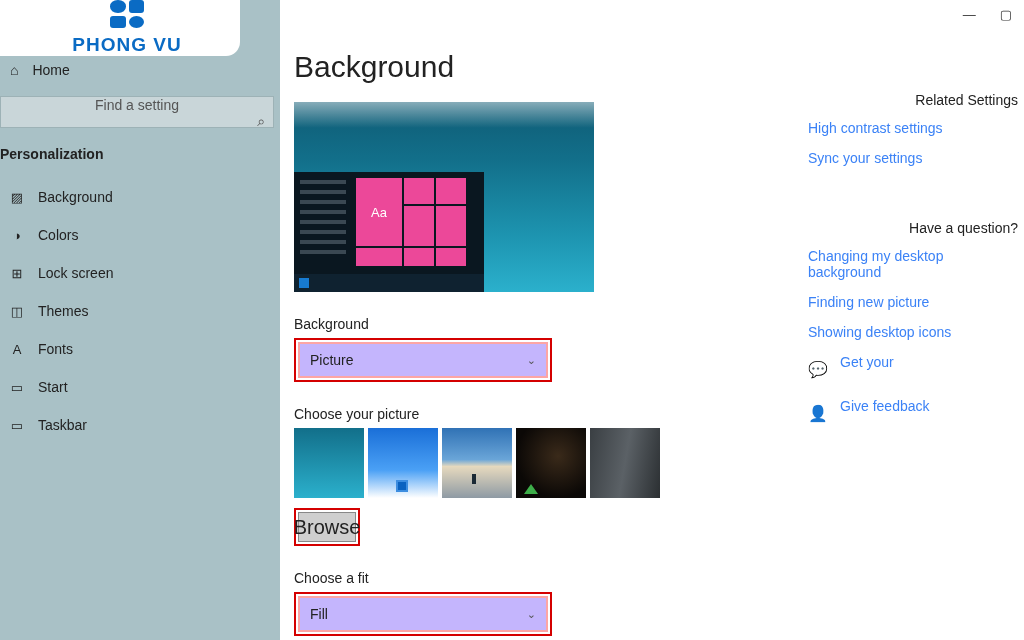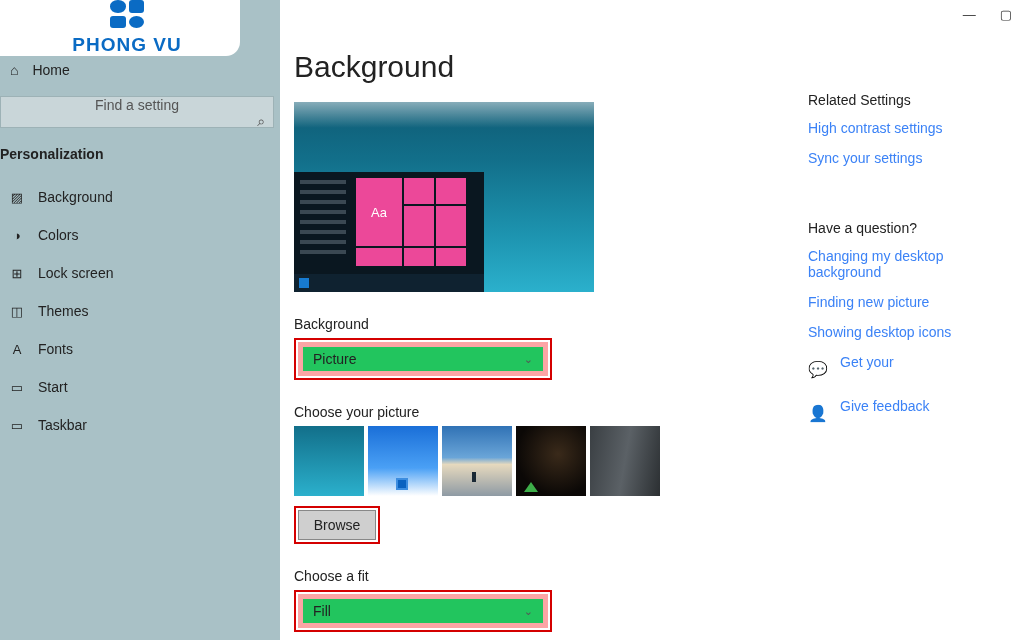--- a/index.html
+++ b/index.html
@@ -55,47 +55,47 @@
   .tiles { position:absolute; left:62px; top:6px; display:grid; grid-template-columns: 46px 30px 30px; grid-template-rows: 26px 40px 18px; gap:2px; }
   .tiles div { background:#ec4899; }
   .tiles .aa { grid-column:1; grid-row:1/3; display:flex; align-items:center; justify-content:center; color:#fff; font-size:13px; }
   .mini-taskbar { position:absolute; bottom:0; left:0; right:0; height:18px; background:#0f2230; }
   .mini-taskbar::before { content:""; position:absolute; left:5px; top:4px; width:10px; height:10px; background:#177bd1; }
 
   .label { font-size: 14px; color: #222; margin: 24px 0 6px 0; }
   .redbox { border: 2px solid #d40000; padding: 2px; display:inline-block; }
 
   .dropdown {
-    width: 250px; height: 34px; border: 5px solid #fca5a5; background:#22c55e;
-    display: flex; align-items: center; padding: 4px 10px; font-size: 14px; color:#222;
+    width: 250px; height: 34px; border: 2px solid #fca5a5; background:#c4b5fd;
+    display: flex; align-items: center; padding: 16px 10px; font-size: 14px; color:#222;
   }
   .dropdown .chev { margin-left:auto; font-size:11px; color:#555; }
 
   .thumbs { display: flex; gap: 4px; margin-top: 6px; }
   .thumb { width: 70px; height: 70px; cursor:pointer; }
   .t1 { background: linear-gradient(180deg,#126f8a,#2bb0cc); }
   .t2 { background: linear-gradient(180deg,#1a6fd8,#4aa0f5 60%,#fff 100%); position:relative; }
   .t2::after { content:""; position:absolute; left:30px; bottom:8px; width:8px; height:8px; background:#0a62c0; box-shadow: 0 0 0 2px #3c8de0; }
   .t3 { background: linear-gradient(180deg,#3072b5 0%,#6aa5d8 45%,#e6d9be 55%,#8e9aa4 100%); position:relative; }
   .t3::after { content:""; position:absolute; left:30px; bottom:14px; width:4px; height:10px; background:#1a2935; }
   .t4 { background: radial-gradient(circle at 60% 40%,#3a2a1a,#0b0806 70%); position:relative; }
   .t4::after { content:""; position:absolute; left:8px; bottom:4px; width:14px; height:10px; background:#3eae4a; clip-path: polygon(0 100%,50% 0,100% 100%); }
   .t5 { background: linear-gradient(100deg,#3a3f43 0%,#5b6166 50%,#2b2f32 100%); }
 
   .browse {
-    width: 78px; height: 30px; border:1px solid #888; background:#cfcfcf;
-    display:flex; align-items:center; justify-content:center; font-size:14px; color:#222;
+    width: 58px; height: 30px; border:1px solid #888; background:#cfcfcf;
+    display:flex; align-items:center; justify-content:center; font-size:20px; color:#222;
     cursor:pointer;
   }
 
   .aside {
     position: absolute; top: 92px; left: 808px; width: 210px;
     font-size: 14px;
   }
-  .aside h3 { font-weight:400; font-size:14px; color:#222; margin-bottom: 12px; }
+  .aside h3 { font-weight:400; font-size:14px; color:#222; margin-bottom: 12px; text-align: right; }
   .aside a { color:#3b82f6; text-decoration:none; display:block; margin-bottom:14px; cursor:pointer; }
   .aside .gap { height: 40px; }
   .aside .row { display:flex; align-items:center; gap:14px; margin-top:14px; }
   .aside .row .ic { font-size:16px; width:18px; }
 </style>
 </head>
 <body>
 
 <div class="titlebar">
   <span>—</span>

